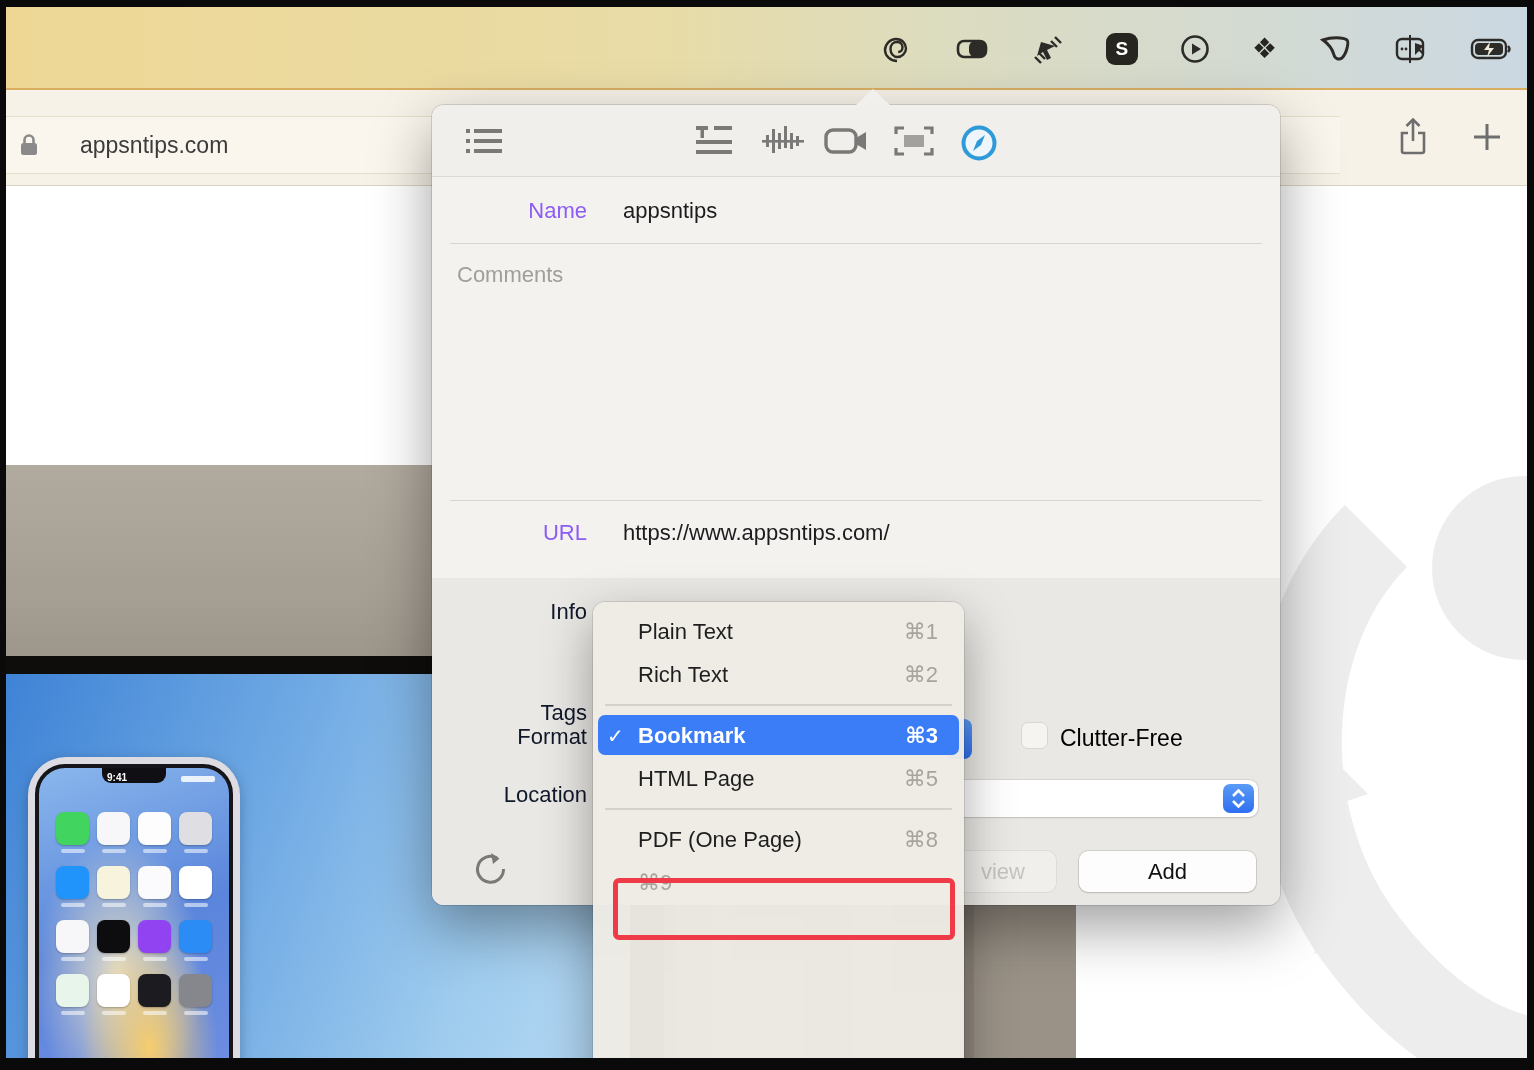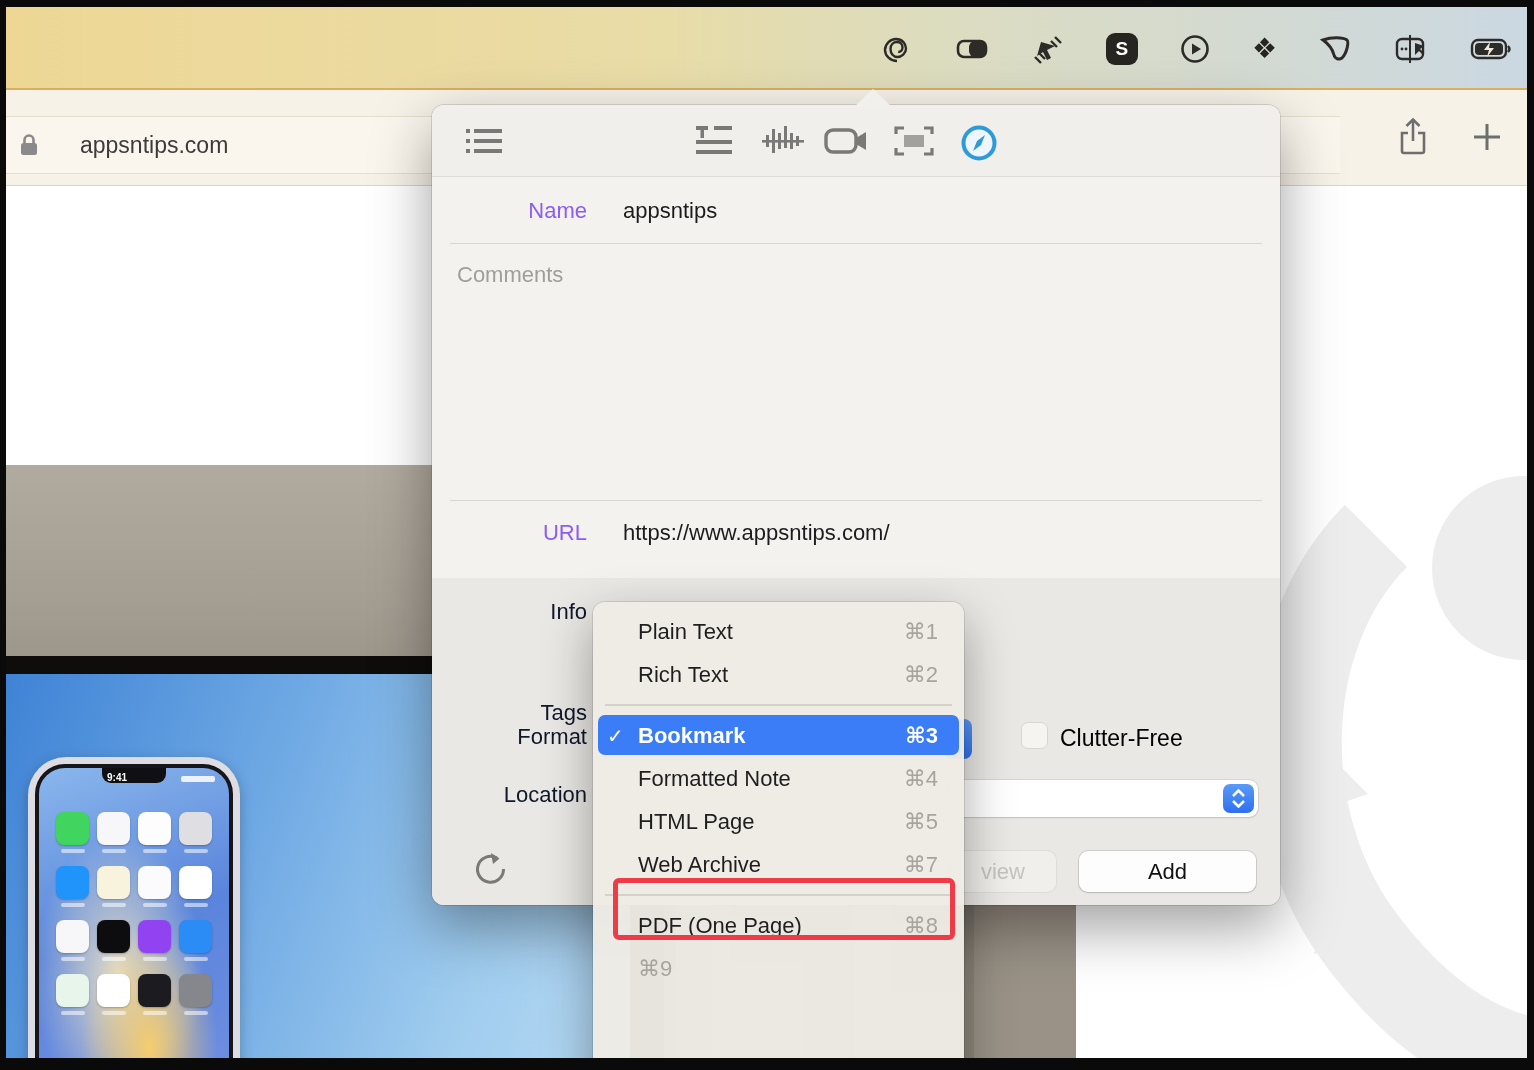--- a/index.html
+++ b/index.html
@@ -406,32 +406,22 @@
       <span class="mi-key">⌘2</span>
     </div>
     <div class="msep"></div>
     <div class="mi selected">
       <span class="check">✓</span>
       <span class="mi-label">Bookmark</span>
       <span class="mi-key">⌘3</span>
     </div>
     <div class="mi">
       <span class="check"></span>
-      <span class="mi-label">Formatted Note</span>
-      <span class="mi-key">⌘4</span>
-    </div>
-    <div class="mi">
-      <span class="check"></span>
       <span class="mi-label">HTML Page</span>
       <span class="mi-key">⌘5</span>
-    </div>
-    <div class="mi">
-      <span class="check"></span>
-      <span class="mi-label">Web Archive</span>
-      <span class="mi-key">⌘7</span>
     </div>
     <div class="msep"></div>
     <div class="mi">
       <span class="check"></span>
       <span class="mi-label">PDF (One Page)</span>
       <span class="mi-key">⌘8</span>
     </div>
     <div class="mi">
       <span class="check"></span>
       <span class="mi-key">⌘9</span>

